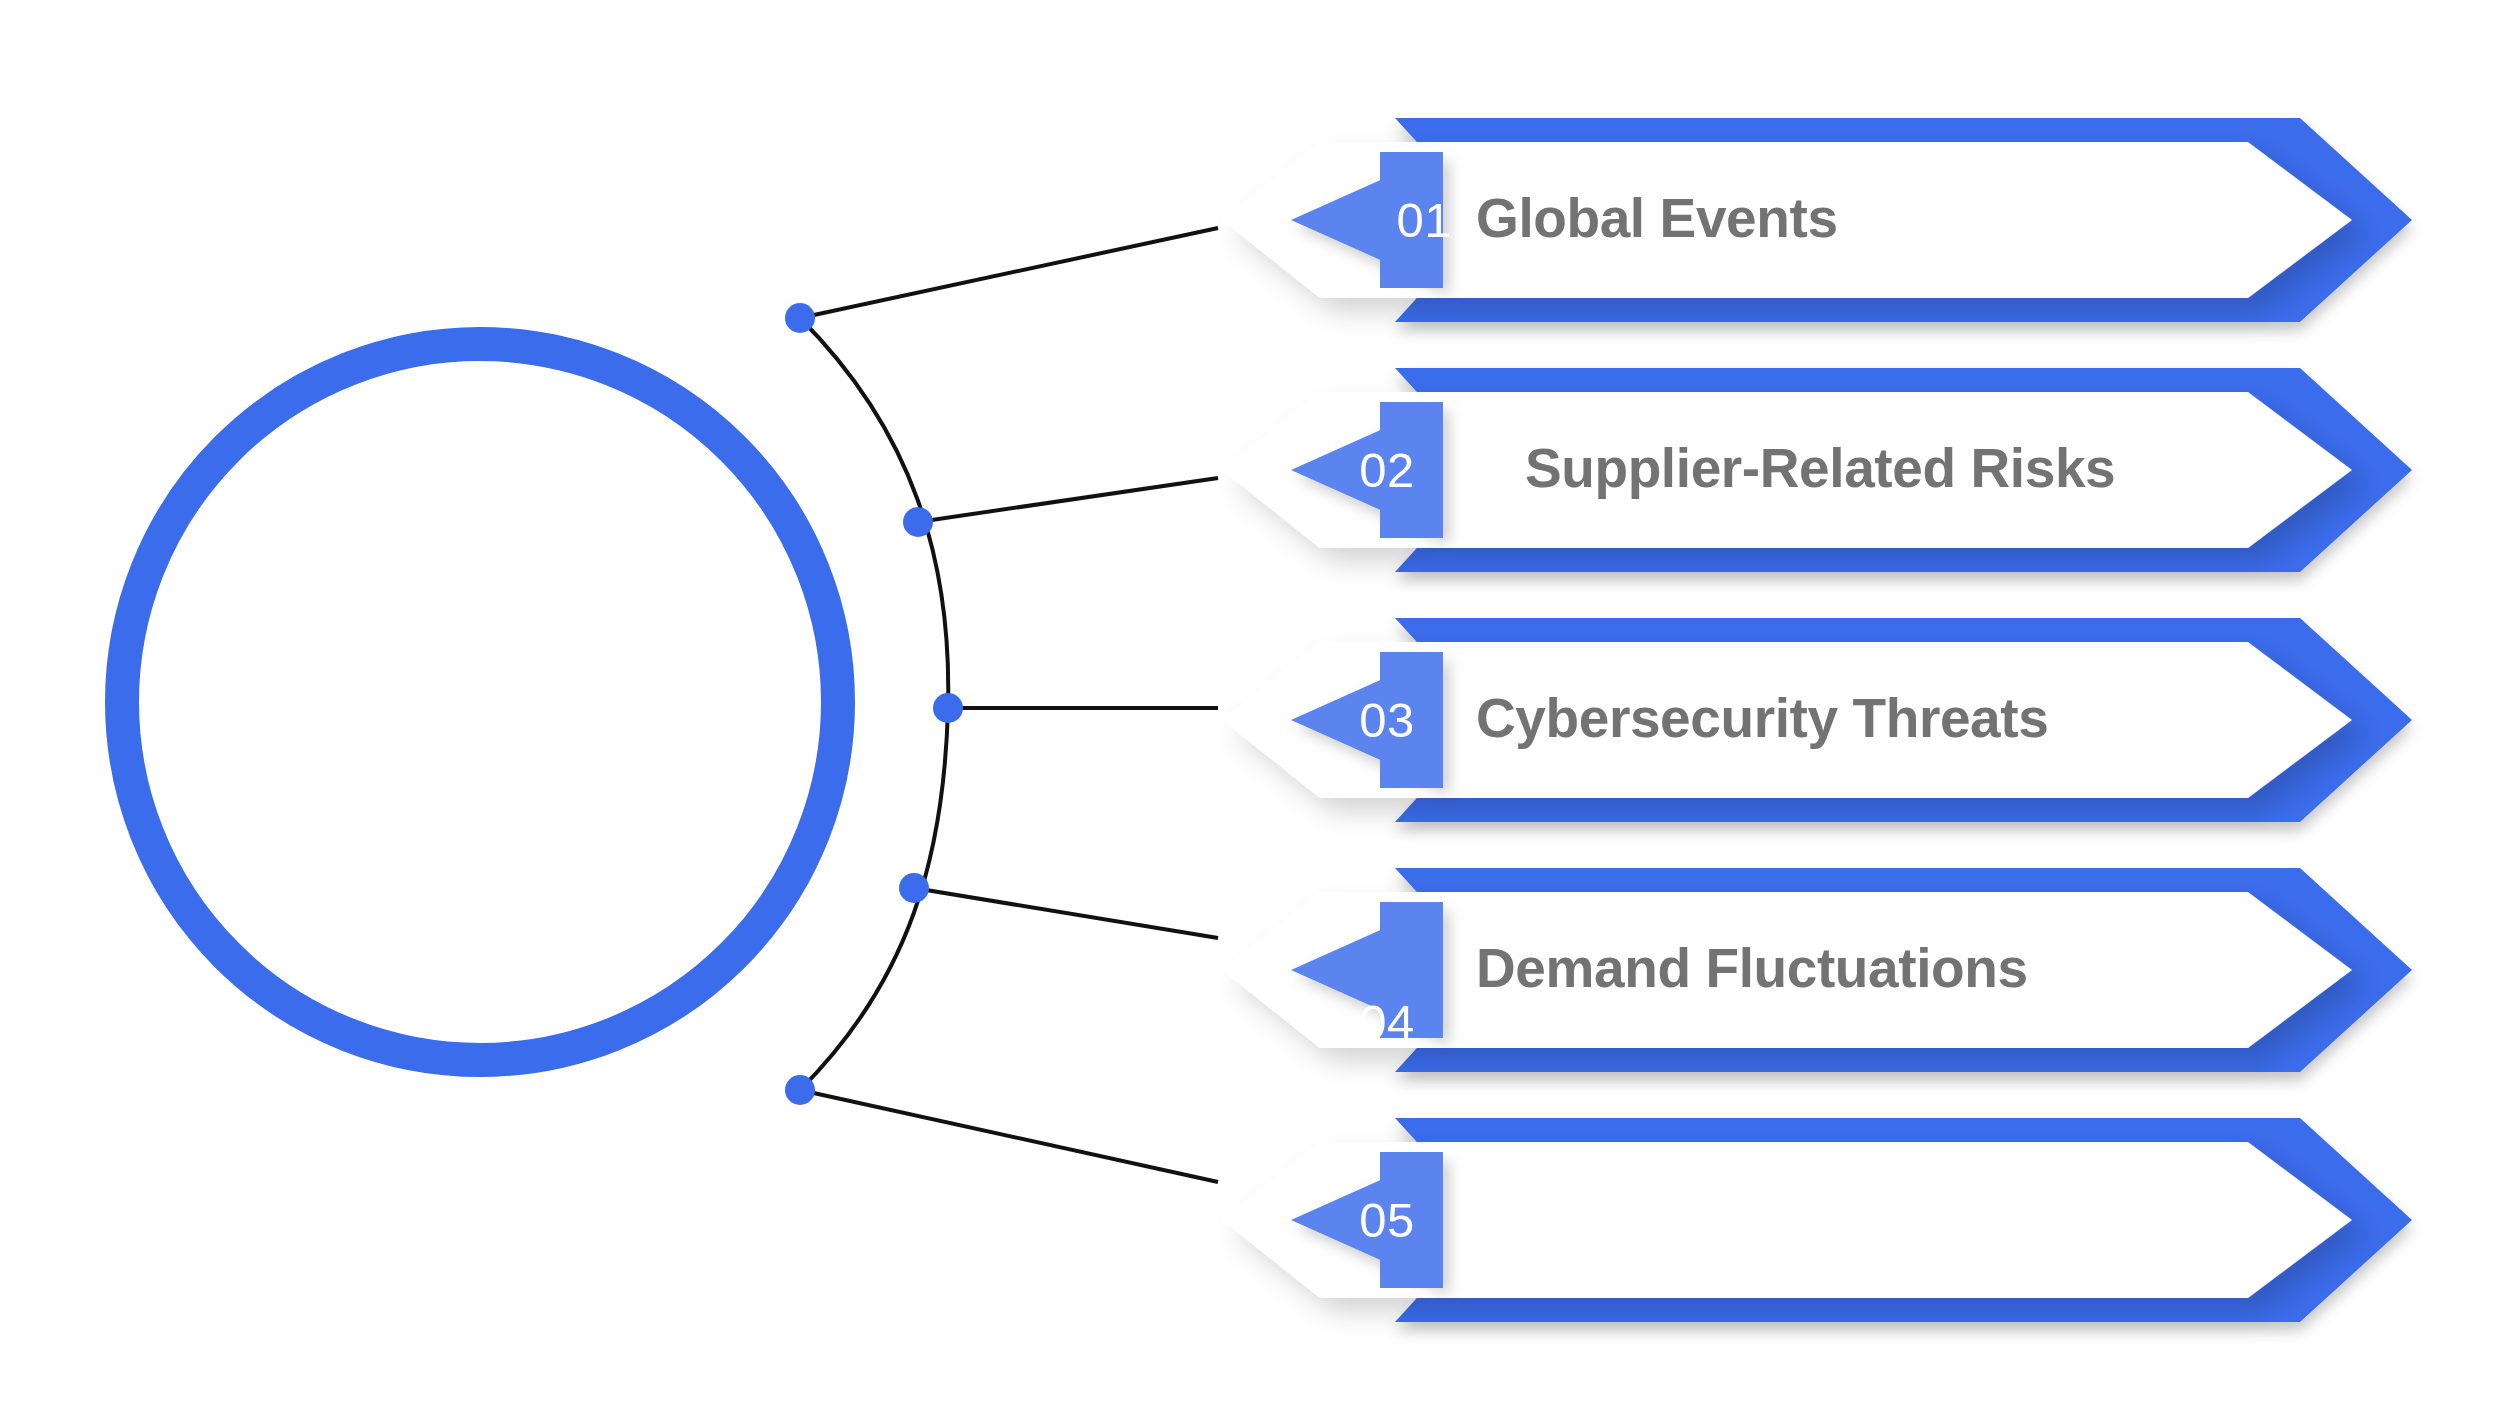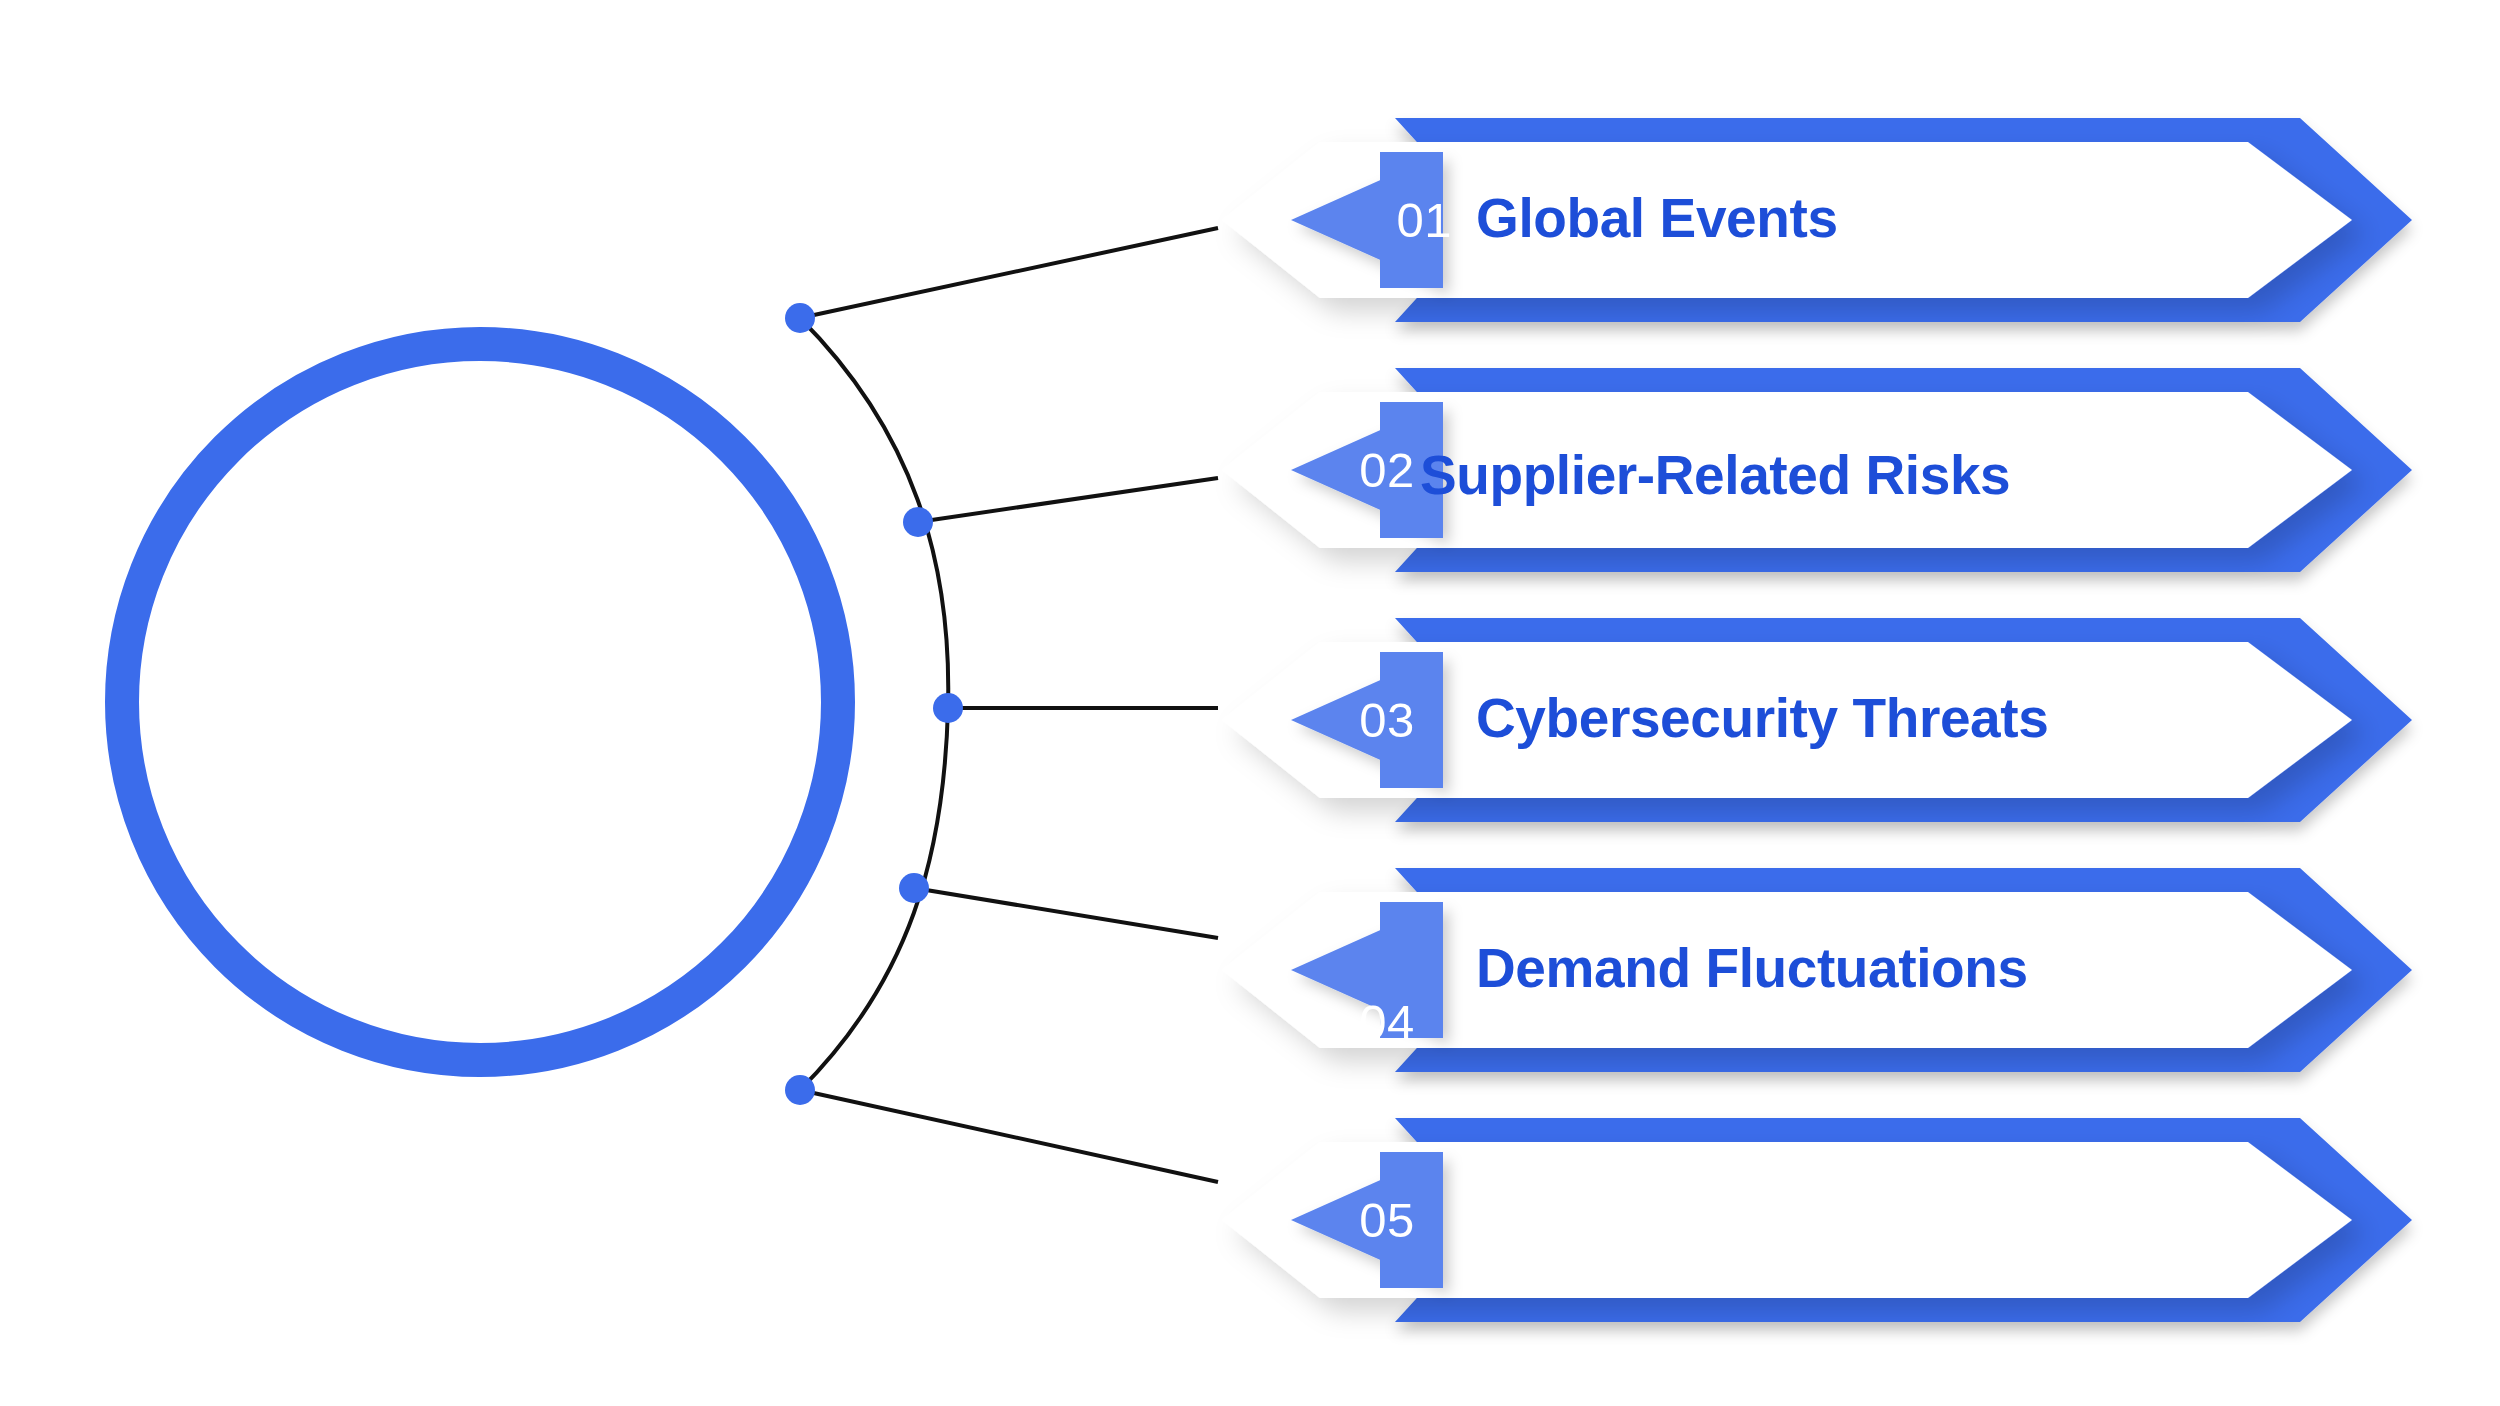--- a/index.html
+++ b/index.html
@@ -42,21 +42,21 @@
     font-weight: normal;
     color: #ffffff;
     letter-spacing: 0.5px;
     text-align: center;
     width: 130px;
   }
   .row-label {
     position: absolute;
     font-size: 55px;
     font-weight: bold;
-    color: #1d4ed8;
+    color: #737373;
     letter-spacing: -0.4px;
     white-space: nowrap;
   }
 </style>
 </head>
 <body>
 
 <div id="stage">
 
   <svg id="art" viewBox="0 0 2500 1406">
@@ -122,21 +122,21 @@
     <circle cx="948" cy="708" r="15" fill="#3b6ceb"></circle>
     <circle cx="914" cy="888" r="15" fill="#3b6ceb"></circle>
     <circle cx="800" cy="1090" r="15" fill="#3b6ceb"></circle>
   </svg>
 
 
   <div class="row-num" style="left:1322px; top:192px;text-align:right;">01</div>
   <div class="row-label" style="left:1476px; top:186px;">Global Events</div>
 
   <div class="row-num" style="left:1322px; top:442px;">02</div>
-  <div class="row-label" style="left:1420px; top:436px;margin-top:7px;">Supplier-Related Risks</div>
+  <div class="row-label" style="left:1525px; top:436px;">Supplier-Related Risks</div>
 
   <div class="row-num" style="left:1322px; top:692px;">03</div>
   <div class="row-label" style="left:1476px; top:686px;">Cybersecurity Threats</div>
 
   <div class="row-num" style="left:1322px; top:994px;">04</div>
   <div class="row-label" style="left:1476px; top:936px;">Demand Fluctuations</div>
 
   <div class="row-num" style="left:1322px; top:1192px;">05</div>
 
 </div>

